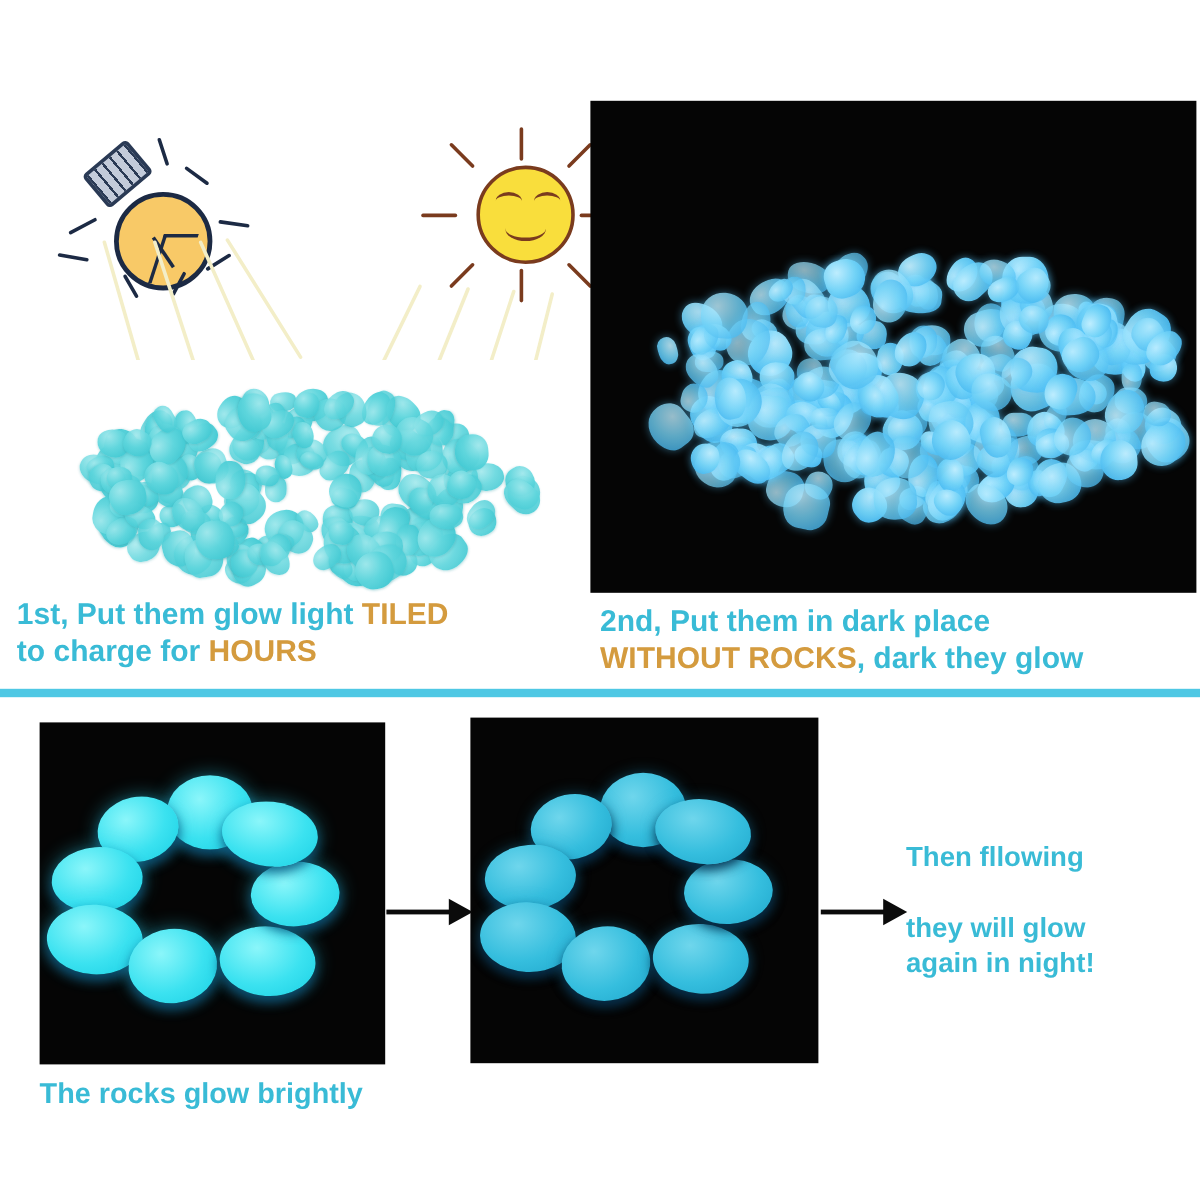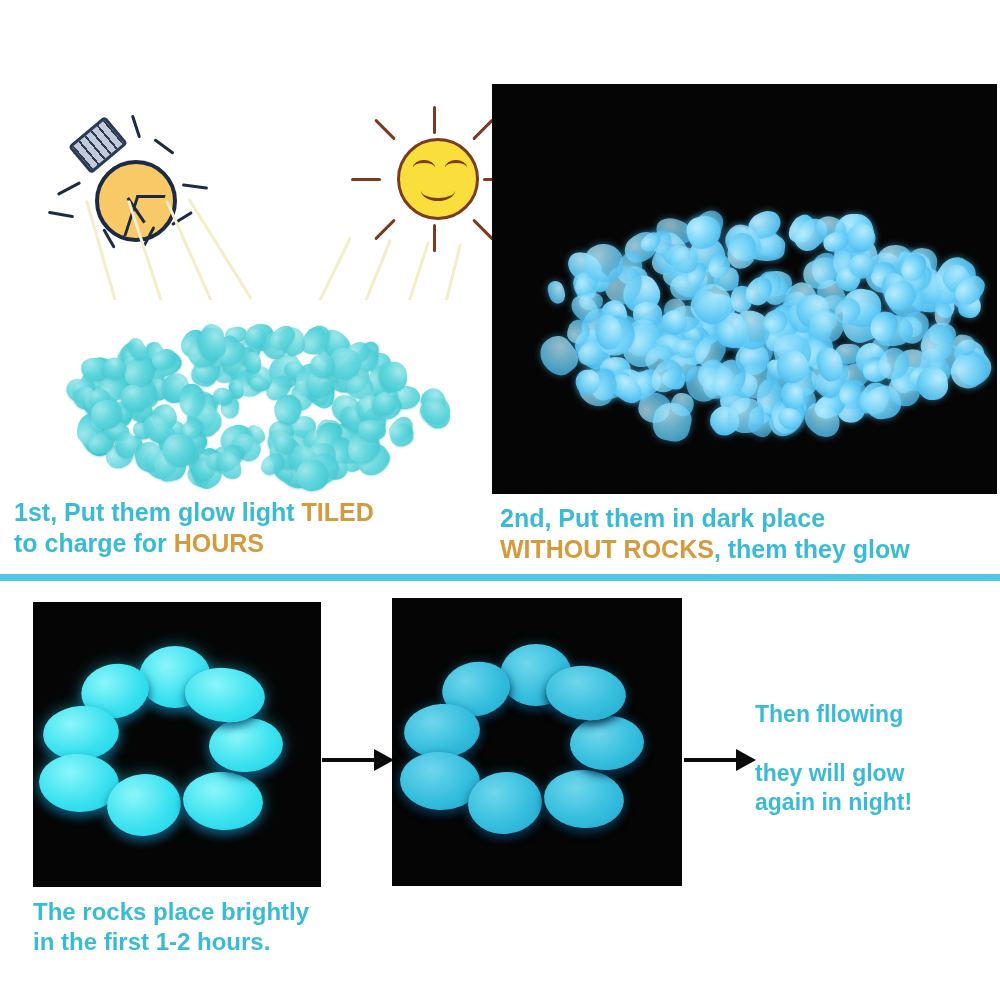--- a/index.html
+++ b/index.html
@@ -613,21 +613,21 @@
       <div class="pebble" style="left: 354.9px; top: 139.5px; width: 27.9px; height: 28.2px; transform: rotate(57.2deg); border-radius: 48% 50% 59% 58% / 47% 60% 55% 51%; opacity: 0.85;"></div>
     </div>
 
   <div class="caption" id="cap-1">
     <span>1st, Put them glow light </span><span class="hl">TILED</span><br>
     <span>to charge for </span><span class="hl">HOURS</span>
   </div>
 
   <div class="caption" id="cap-2">
     <span>2nd, Put them in dark place</span><br>
-    <span class="hl">WITHOUT ROCKS</span><span>, them they glow</span>
+    <span class="hl">WITHOUT ROCKS</span><span>, dark they glow</span>
   </div>
 
   <div class="divider"></div>
 
   <div id="ring-bright" class="photo dark">
     <div class="ringstone" style="left:106px;top:44px;width:72px;height:62px;"></div>
     <div class="ringstone" style="left:48px;top:62px;width:68px;height:54px;transform:rotate(-12deg);"></div>
     <div class="ringstone" style="left:10px;top:104px;width:76px;height:54px;transform:rotate(-4deg);"></div>
     <div class="ringstone" style="left:6px;top:152px;width:80px;height:58px;transform:rotate(3deg);"></div>
     <div class="ringstone" style="left:74px;top:172px;width:74px;height:62px;transform:rotate(-6deg);"></div>
@@ -650,22 +650,21 @@
   <div class="arrow" id="arrow-1">
     <div class="shaft"></div>
     <div class="head"></div>
   </div>
   <div class="arrow" id="arrow-2">
     <div class="shaft"></div>
     <div class="head"></div>
   </div>
 
   <div class="caption" id="cap-3">
-    <span>The rocks place brightly</span><br>
-    <span>in the first 1-2 hours.</span>
+    <span>The rocks glow brightly</span><br>
   </div>
 
   <div class="caption" id="cap-4">
     <br>
   </div>
 
   <div class="caption" id="cap-5">
     <span>Then fllowing</span><br>
     <br>
     <span>they will glow</span><br>

